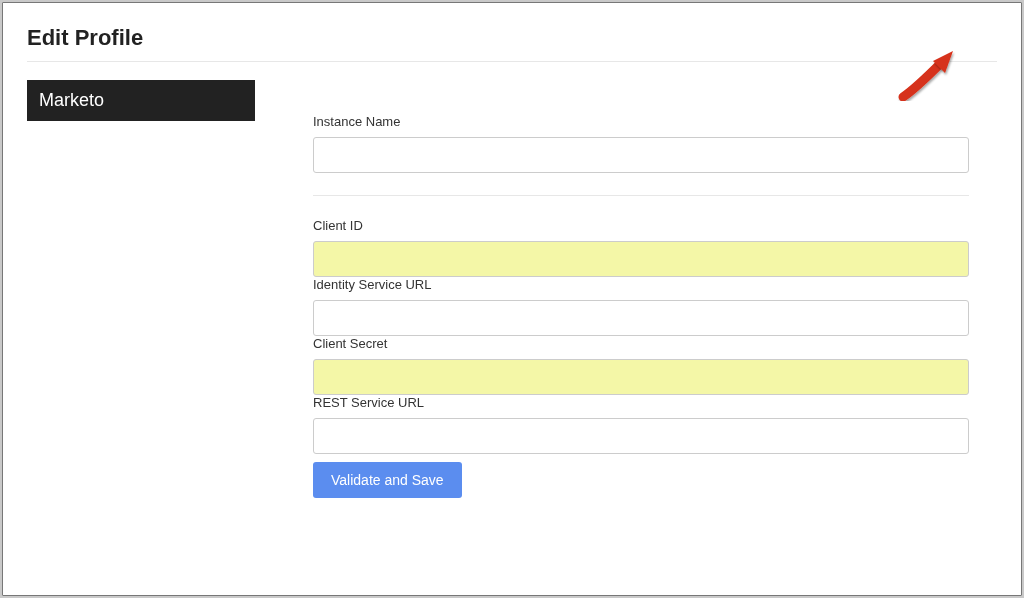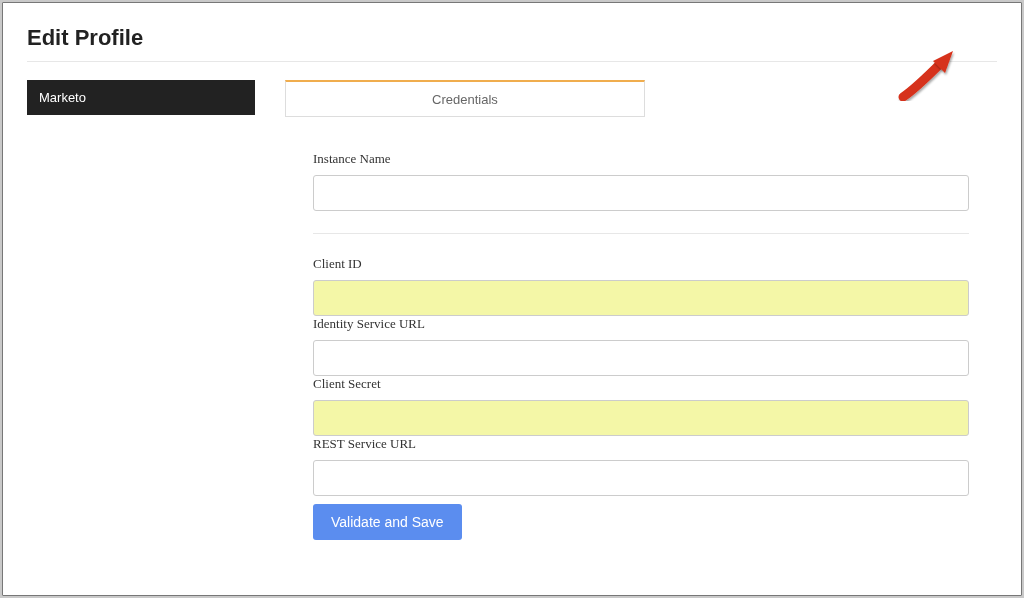--- a/index.html
+++ b/index.html
@@ -32,21 +32,21 @@
     color: #222;
   }
   .tabs { display: flex; gap: 24px; font-size: 13px; }
   .tab-link { color: #276cda; text-decoration: none; cursor: pointer; }
   .tab-link.active { color: #d9534f; }
   .body { display: flex; gap: 30px; }
   .sidebar { width: 228px; flex-shrink: 0; }
   .side-item {
     background: #222;
     color: #fff;
-    font-size: 13px;
+    font-size: 18px;
     padding: 10px 12px;
     cursor: pointer;
   }
   .main { flex: 1; min-width: 0; }
   .subtabs {
     display: flex;
   }
   .subtab {
     width: 360px;
     text-align: center;
@@ -61,21 +61,20 @@
   .form-area {
     padding: 34px 28px 0 28px;
   }
   .field-block { }
   .field-block.first { padding-bottom: 22px; border-bottom: 1px solid #e7e7e7; margin-bottom: 22px; }
   .field-label {
     font-size: 13px;
     color: #333;
     margin-bottom: 8px;
     display: block;
-    font-family: Liberation Serif, serif;
   }
   .text-input {
     width: 100%;
     height: 36px;
     border: 1px solid #ccc;
     border-radius: 3px;
     padding: 6px 10px;
     font-size: 14px;
     background: #fff;
   }
@@ -106,23 +105,20 @@
   <div class="header">
     <h1>Edit Profile</h1>
   </div>
 
   <div class="body">
     <aside class="sidebar">
       <div class="side-item">Marketo</div>
     </aside>
 
     <section class="main">
-      <div class="subtabs">
-        <div class="subtab">Credentials</div>
-      </div>
 
       <div class="form-area">
 
         <div class="field-block first">
           <label class="field-label">Instance Name</label>
           <input class="text-input" type="text" value="" style="">
         </div>
 
         <div class="field-block">
           <label class="field-label">Client ID</label>

